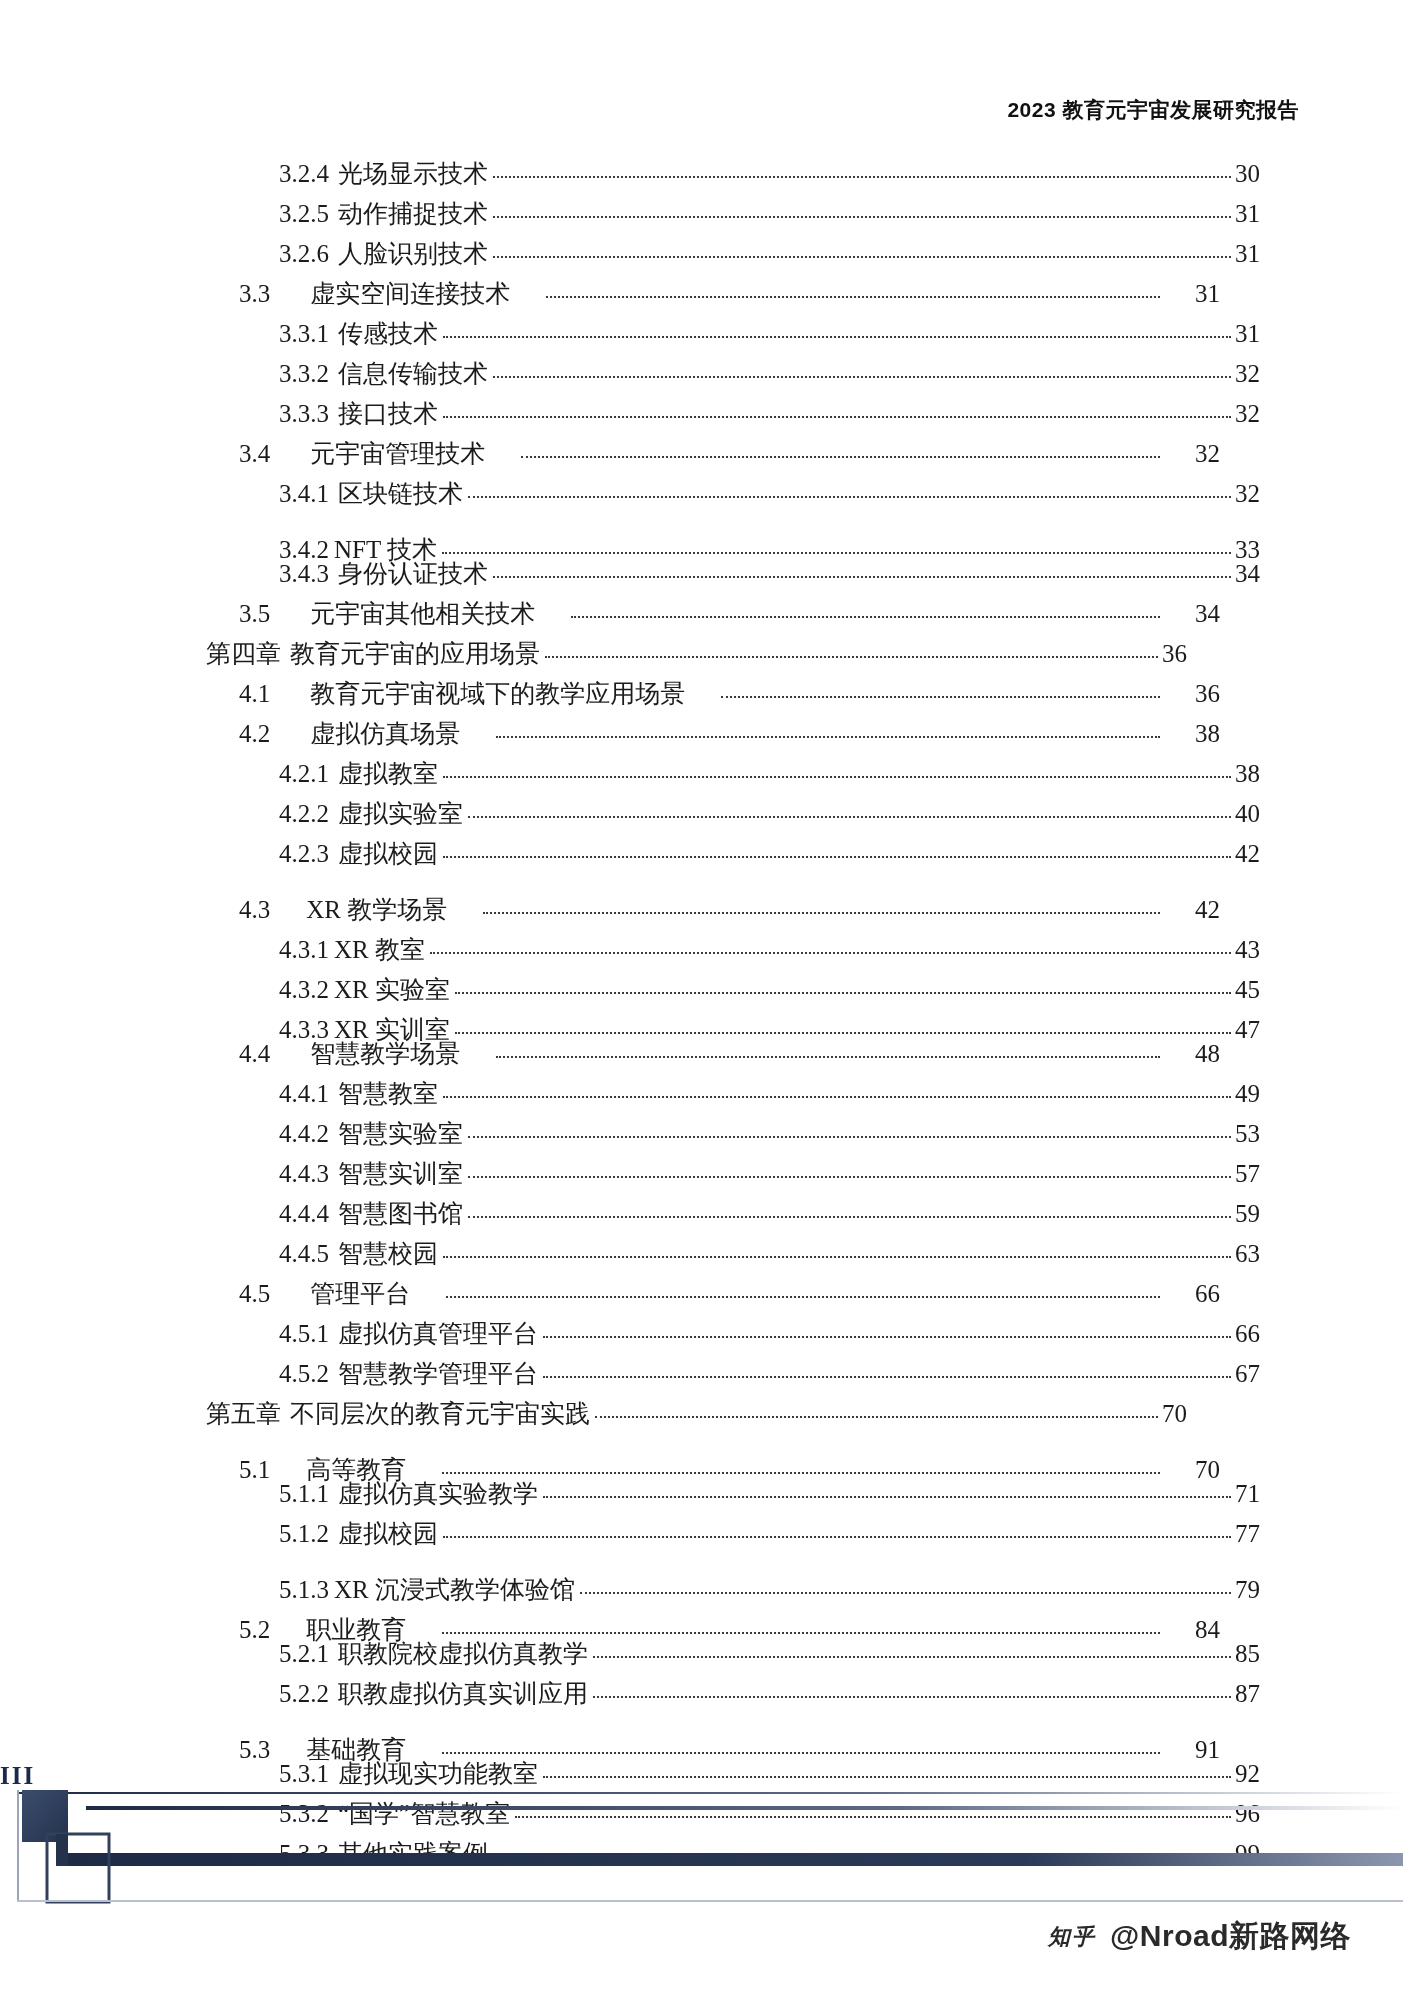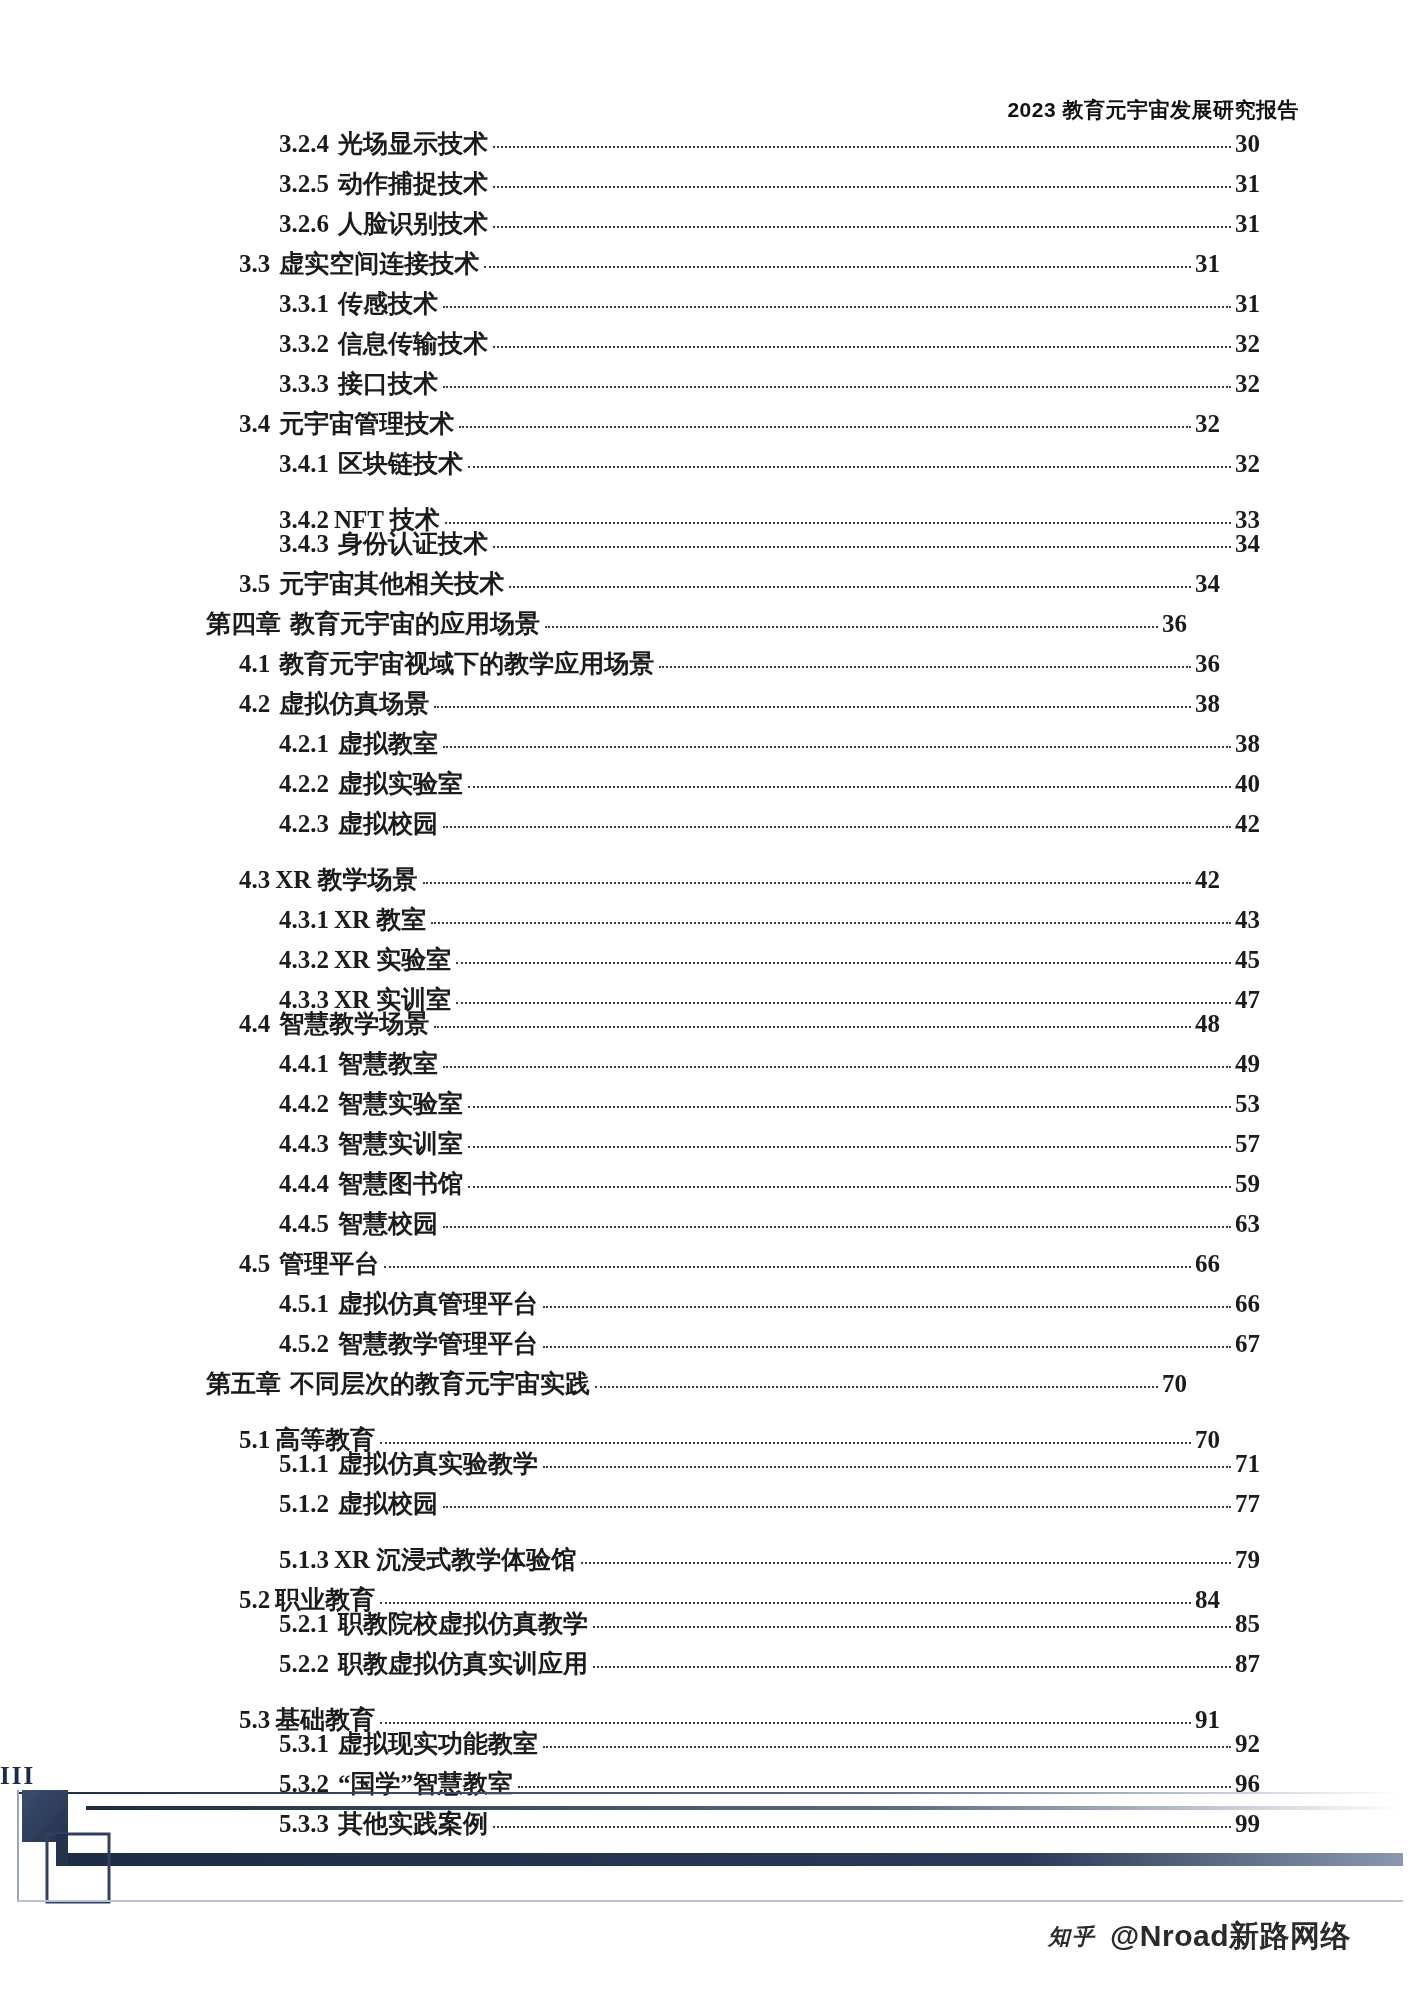--- a/index.html
+++ b/index.html
@@ -26,40 +26,39 @@
     font-size: 21px;
     font-weight: 700;
     letter-spacing: 0.5px;
     color: #111111;
     white-space: nowrap;
   }
 
   
   .toc {
     position: absolute;
-    top: 124px;
+    top: 154px;
     left: 206px;
     width: 1000px;
-    font-weight: bold;
   }
 
   .toc-row {
     display: flex;
     align-items: baseline;
     width: 100%;
     height: 40px;
     font-size: 25px;
     line-height: 40px;
     color: #1b1b1b;
     white-space: nowrap;
   }
 
   
   .lvl-chapter { padding-left: 0px; }
-  .lvl-2       { padding-left: 33px; }
+  .lvl-2       { padding-left: 33px; gap: 31px; }
   .lvl-3       { padding-left: 73px; }
 
   .toc-num {
     flex: 0 0 auto;
   }
   .toc-title {
     flex: 0 0 auto;
     padding-left: 9px;
   }
   

